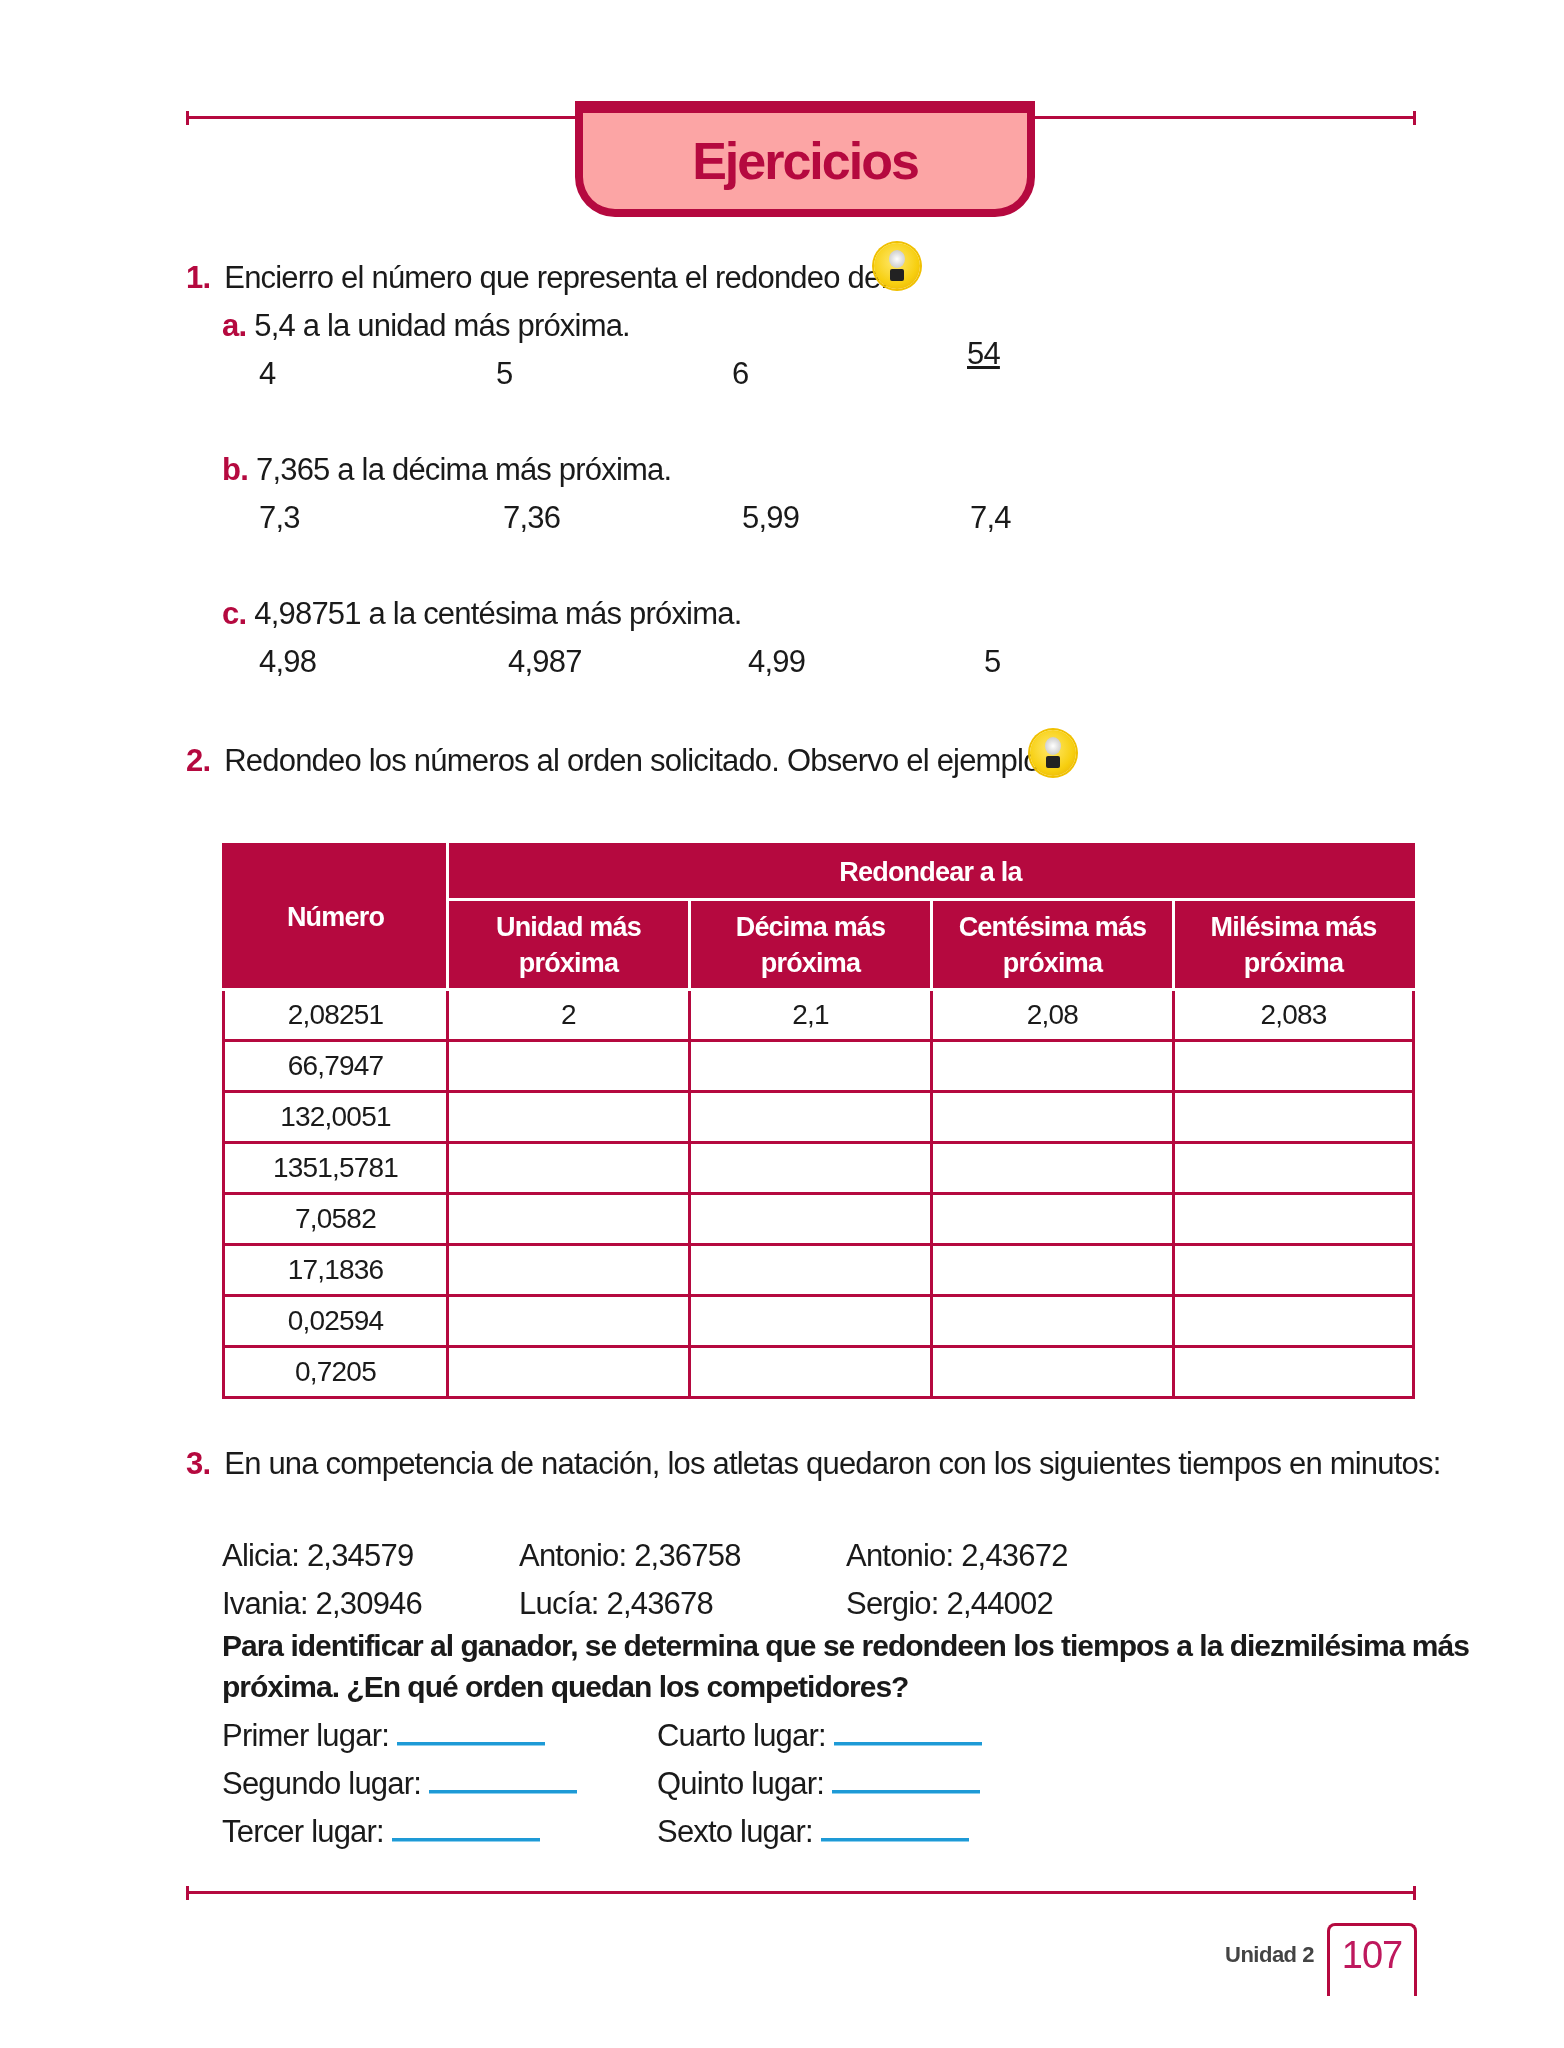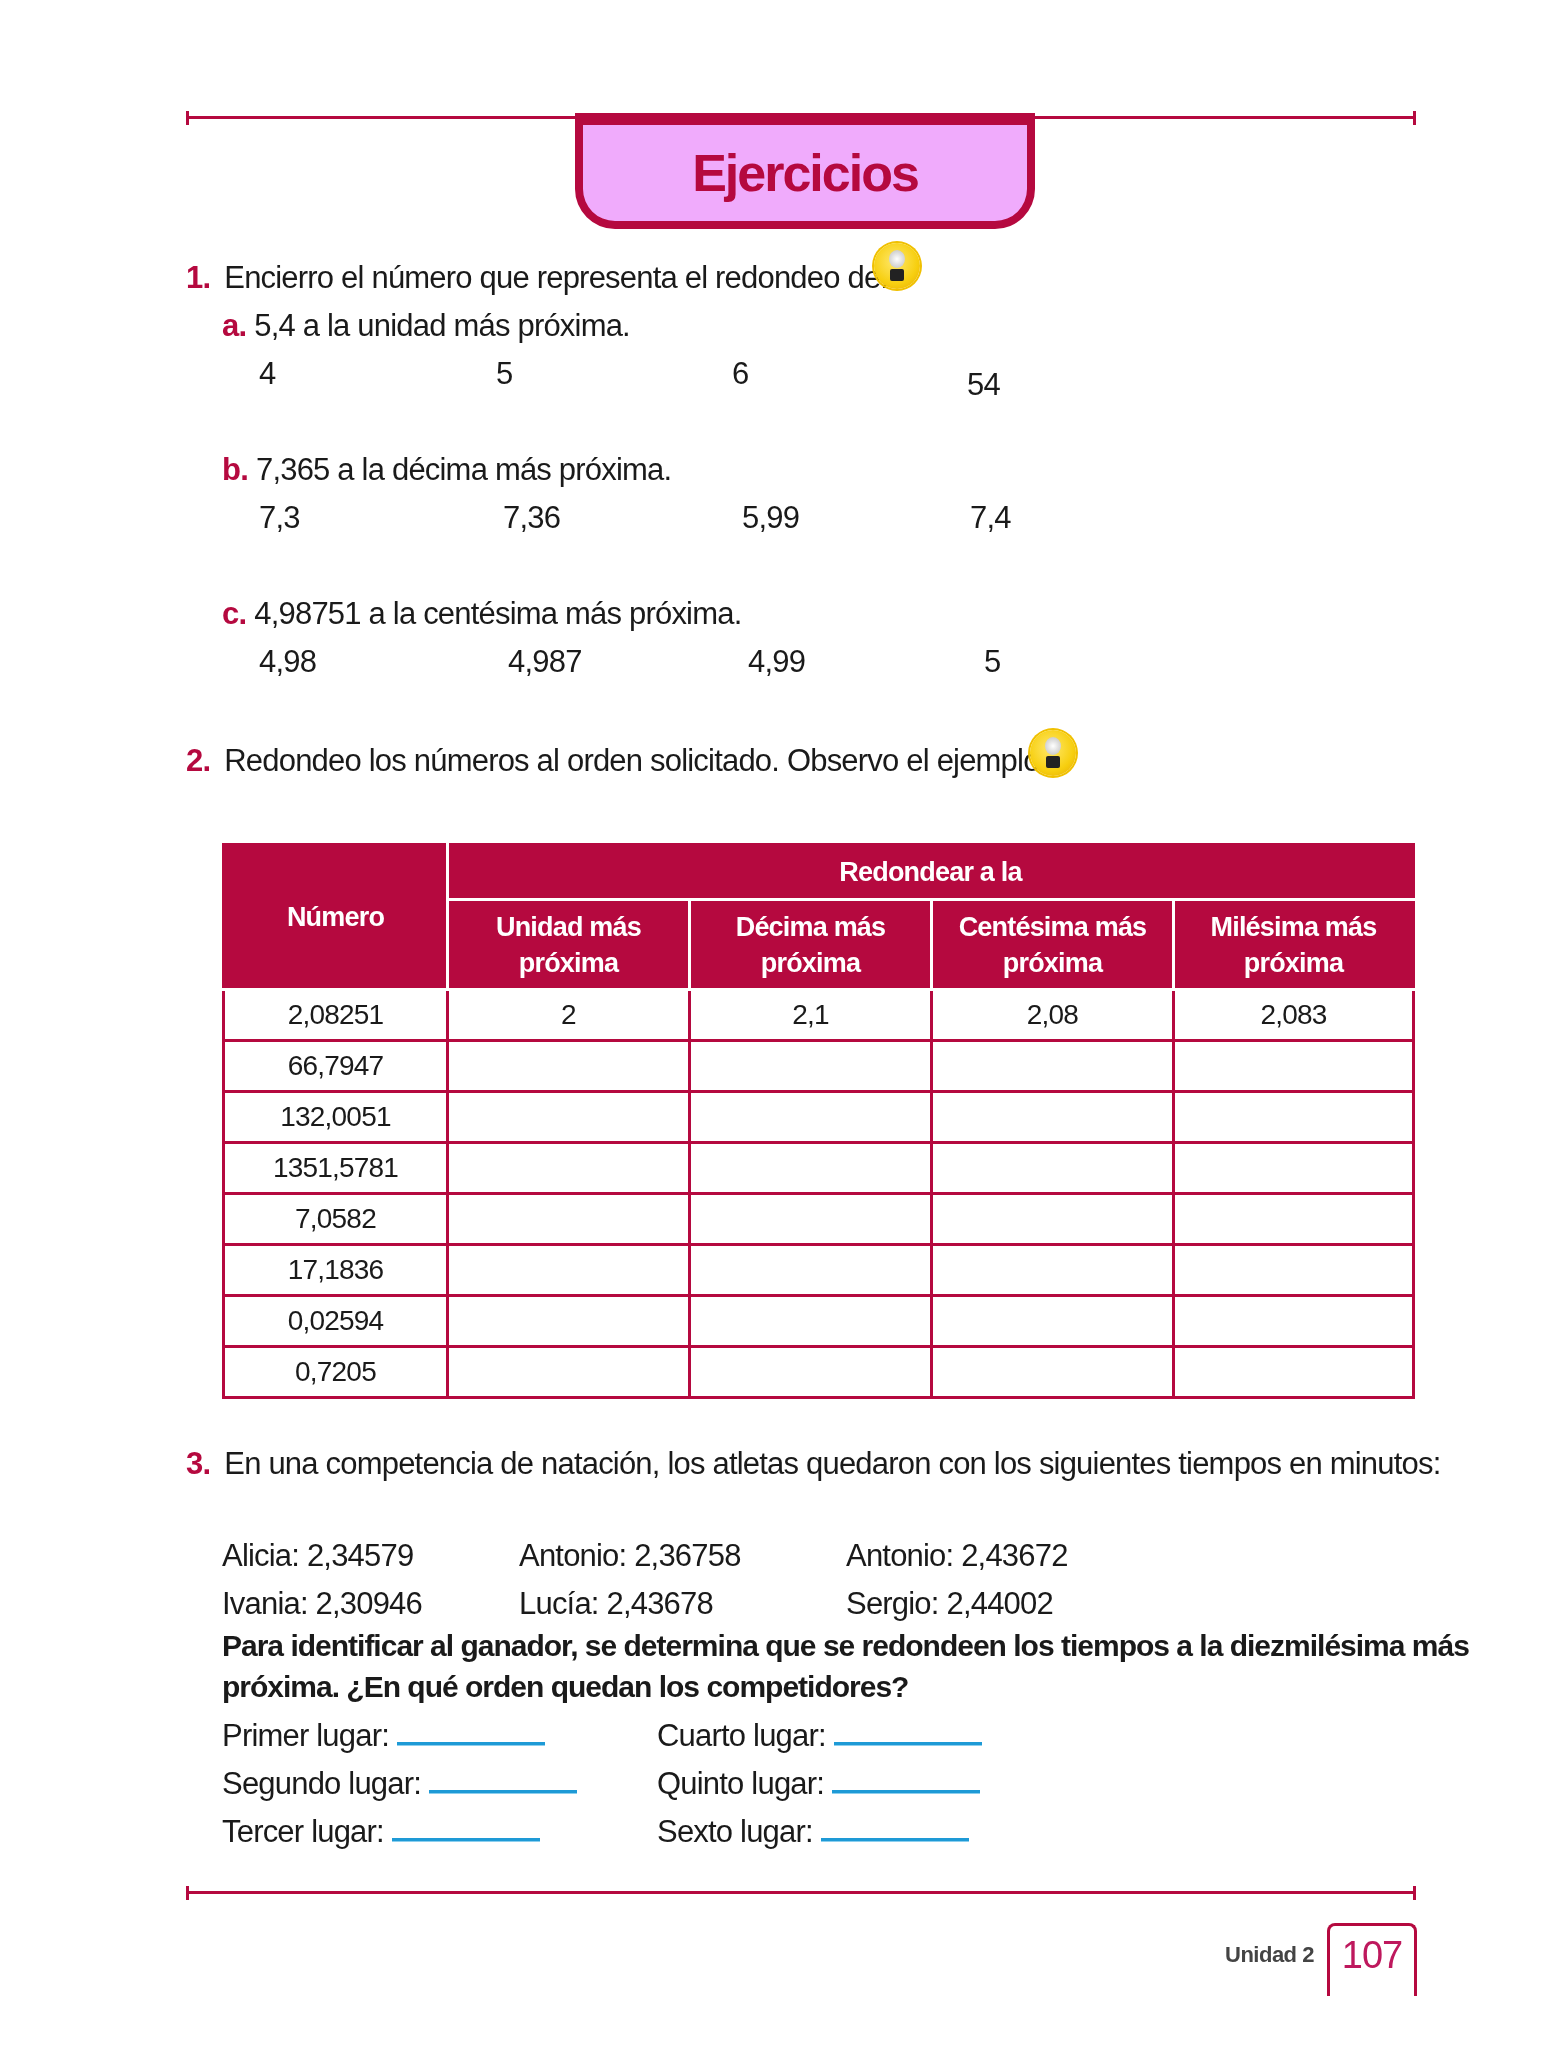--- a/index.html
+++ b/index.html
@@ -1,22 +1,22 @@
 <!DOCTYPE html>
 <html><head>
 <meta charset="utf-8">
 <style>
   html, body { margin: 0; padding: 0; background: #ffffff; }
   body { width: 1564px; height: 2048px; position: relative; overflow: hidden;
          font-family: "Liberation Sans", sans-serif; color: #1a1a1a; }
   .rule { position: absolute; height: 3px; background: #b5093f; }
   .tick { position: absolute; width: 3px; height: 14px; background: #b5093f; }
-  .tab-box { position: absolute; left: 575px; top: 113px; width: 444px; height: 96px;
+  .tab-box { position: absolute; left: 575px; top: 101px; width: 444px; height: 96px;
              border: 8px solid #b5093f; border-top-width: 12px; border-radius: 0 0 40px 40px;
-             background: #f0abfc; box-sizing: content-box; }
+             background: #fca5a5; box-sizing: content-box; }
   .tab-title { position: absolute; left: 0; right: 0; top: 18px; text-align: center;
                font-size: 52px; font-weight: bold; color: #b5093f; letter-spacing: -2px; }
   .q { position: absolute; font-size: 31px; letter-spacing: -0.8px; white-space: nowrap; }
   .num { color: #b5093f; font-weight: bold; margin-right: 14px; }
   .opt { position: absolute; font-size: 31px; letter-spacing: -0.8px; }
   .bulb { position: absolute; width: 46px; height: 46px; border-radius: 50%;
           background: radial-gradient(circle at 45% 40%, #ffe86b 0%, #f7cf10 60%, #e5a800 100%);
           box-shadow: 0 0 0 2px #f0c000; }
   .bulb .glass { position: absolute; left: 15px; top: 7px; width: 16px; height: 18px; border-radius: 50%;
                  background: radial-gradient(circle, #ffffff 0%, #bbbbbb 100%); }
@@ -58,21 +58,21 @@
     <div class="glass"></div>
     <div class="base"></div>
   </div>
 
 <div class="q" style="left:222px; top:308px;">
   <span class="num" style="margin-right:8px;">a.</span><span>5,4 a la unidad más próxima.</span>
 </div>
 <div class="opt" style="left:259px; top:356px;">4</div>
 <div class="opt" style="left:496px; top:356px;">5</div>
 <div class="opt" style="left:732px; top:356px;">6</div>
-<div class="opt" style="left:967px; top:367px;">54</div>
+<div class="opt" style="left:967px; top:336px;text-decoration:underline;">54</div>
 
 <div class="q" style="left:222px; top:452px;">
   <span class="num" style="margin-right:8px;">b.</span><span>7,365 a la décima más próxima.</span>
 </div>
 <div class="opt" style="left:259px; top:500px;">7,3</div>
 <div class="opt" style="left:503px; top:500px;">7,36</div>
 <div class="opt" style="left:742px; top:500px;">5,99</div>
 <div class="opt" style="left:970px; top:500px;">7,4</div>
 
 <div class="q" style="left:222px; top:596px;">

